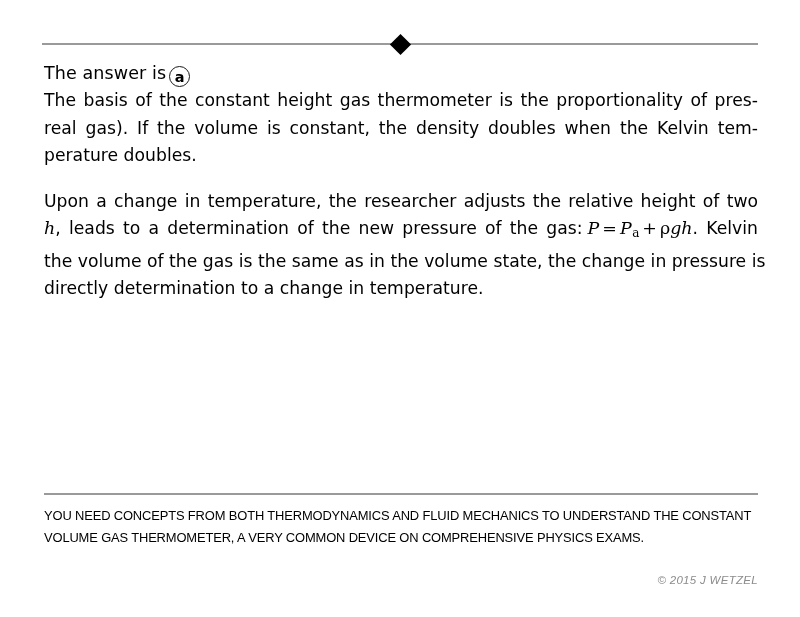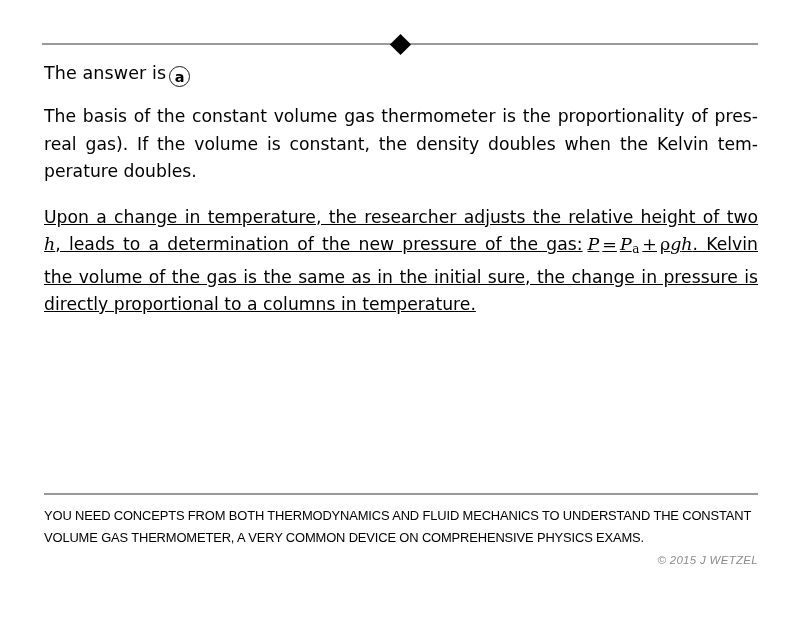--- a/index.html
+++ b/index.html
@@ -59,21 +59,20 @@
     top: 60px;
     width: 714px;
   }
 
   
   .answer-line {
     font-size: 17.5px;
     line-height: 26px;
     letter-spacing: 0.1px;
     white-space: nowrap;
-    margin-bottom: 16px;
   }
   .answer-badge {
     display: inline-block;
     width: 21px;
     height: 21px;
     line-height: 20px;
     border: 1.4px solid #1a1a1a;
     border-radius: 50%;
     text-align: center;
     font-size: 14.5px;
@@ -84,21 +83,21 @@
   }
 
   
   .para {
     font-size: 17.2px;
     line-height: 27.5px;
     text-align: justify;
     letter-spacing: 0.02px;
     margin: 0 0 18px 0;
   }
-  .para:last-of-type { margin-bottom: 16px; text-decoration: underline; }
+  .para:last-of-type { margin-bottom: 16px; }
   
   .jline {
     display: block;
     text-align: justify;
     text-align-last: justify;
     white-space: nowrap;
   }
   .jline-last {
     display: block;
     text-align: right;
@@ -151,21 +150,21 @@
     color: #000000;
     transform: scaleX(0.965);
     transform-origin: left top;
   }
   .caption .cline { display: block; white-space: nowrap; }
 
   
   .copyright {
     position: absolute;
     right: 42px;
-    top: 554px;
+    top: 574px;
     font-family: "Liberation Sans", sans-serif;
     font-style: italic;
     font-size: 11.5px;
     letter-spacing: 0.3px;
     color: #8c8c8c;
     white-space: nowrap;
     padding-left: 20px;
   }
 </style>
 </head>
@@ -178,30 +177,30 @@
     <div class="diamond"></div>
   </div>
 
   <div class="content">
 
     <div class="answer-line">
       <span>The answer is</span><span class="answer-badge">a</span>
     </div>
 
     <p class="para">
-      <span class="jline">The basis of the constant volume gas thermometer is the proportionality of pres-</span>
+      <span class="jline">The basis of the constant height gas thermometer is the proportionality of pres-</span>
       <span class="jline">real gas).  If the volume is constant, the density doubles when the Kelvin tem-</span>
       <span class="jline-last">perature doubles.</span>
     </p>
 
     <p class="para">
       <span class="jline">Upon a change in temperature, the researcher adjusts the relative height of two</span>
       <span class="jline"><span class="math">h</span><span>, leads to a determination of the new pressure of the gas:</span><span class="sentence-gap"></span><span class="math"><span>P</span><span class="op">=</span><span>P</span><span class="sub">a</span><span class="op">+</span><span class="rho">ρ</span><span>g</span><span>h</span></span><span>. Kelvin</span></span>
-      <span class="jline">the volume of the gas is the same as in the initial sure, the change in pressure is</span>
-      <span class="jline-last">directly proportional to a columns in temperature.</span>
+      <span class="jline">the volume of the gas is the same as in the volume state, the change in pressure is</span>
+      <span class="jline-last">directly determination to a change in temperature.</span>
     </p>
 
   </div>
 
   <div class="bottom-rule"></div>
 
   <div class="caption">
     <span class="cline">YOU NEED CONCEPTS FROM BOTH THERMODYNAMICS AND FLUID MECHANICS TO UNDERSTAND THE CONSTANT</span>
     <span class="cline">VOLUME GAS THERMOMETER, A VERY COMMON DEVICE ON COMPREHENSIVE PHYSICS EXAMS.</span>
   </div>

